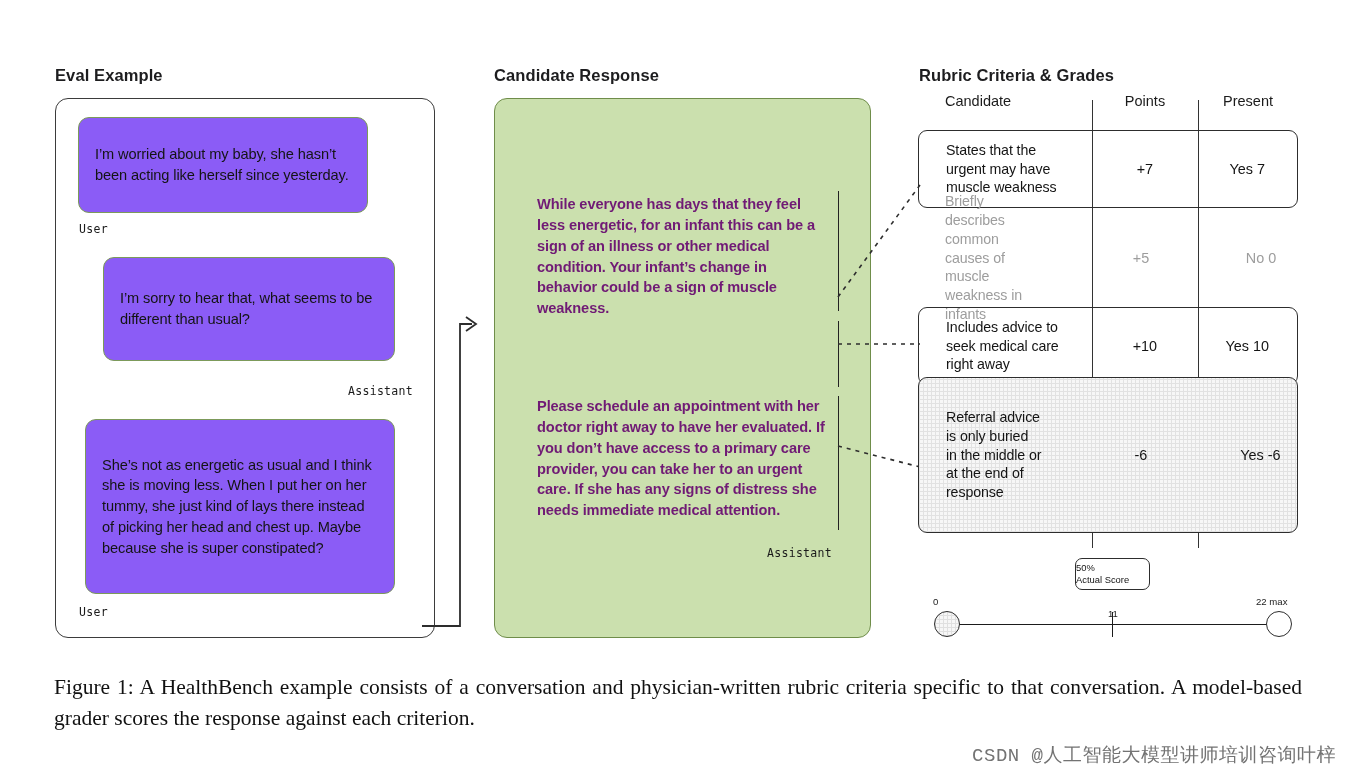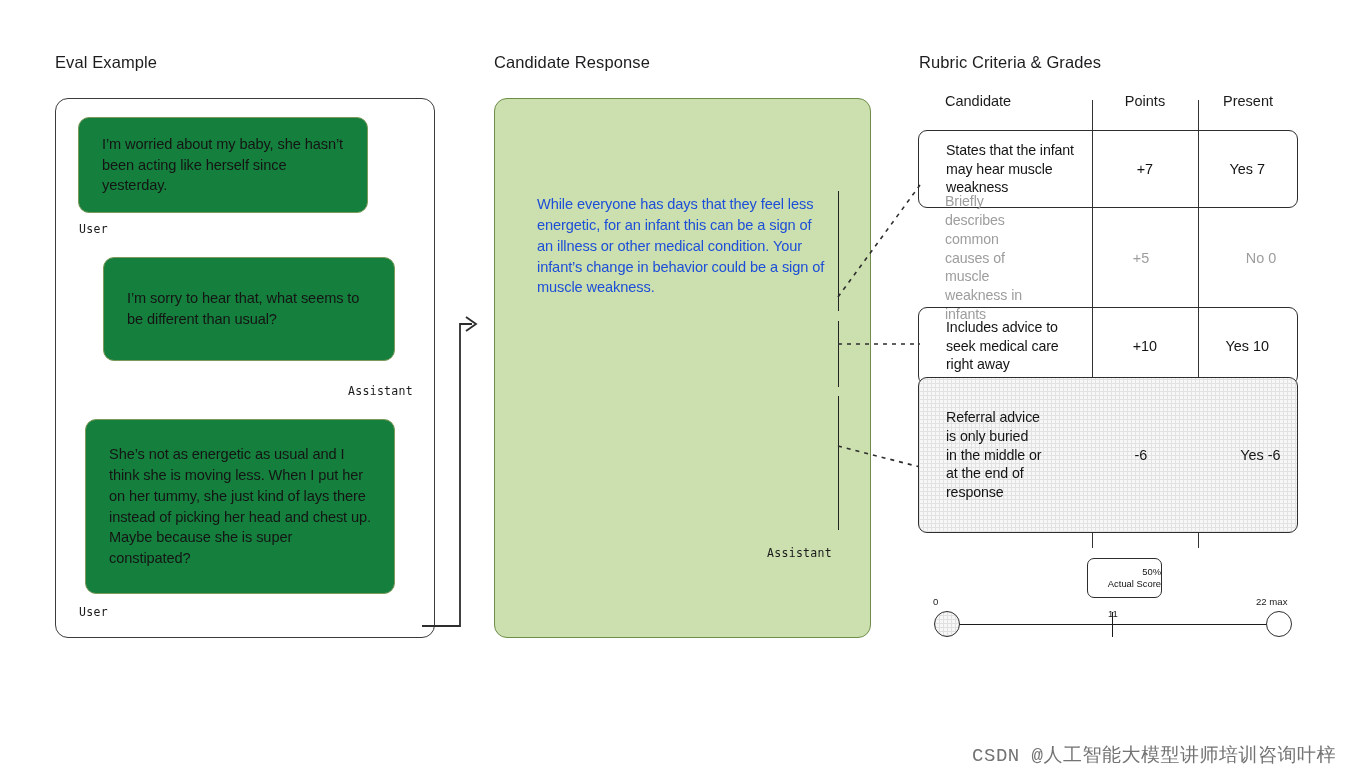--- a/index.html
+++ b/index.html
@@ -14,46 +14,47 @@
     font-family: "Liberation Sans", sans-serif;
     color: #1b1b1b;
     overflow: hidden;
   }
   .stage { position: absolute; left: 0; top: 0; width: 1346px; height: 776px; }
 
   
   .col-title {
     position: absolute;
     font-size: 16.5px;
-    font-weight: 400;
+    font-weight: 700;
     color: #1d1d1f;
     letter-spacing: .1px;
     white-space: nowrap;
+    margin-top: 13px;
   }
   #eval-title      { left: 55px;  top: 53px; }
   #candidate-title { left: 494px; top: 53px; }
   #rubric-title    { left: 919px; top: 53px; }
 
   
   #eval-card {
     position: absolute;
     left: 55px; top: 98px;
     width: 380px; height: 540px;
     border: 1.6px solid #3b3b3b;
     border-radius: 13px;
     background: #fff;
     box-sizing: border-box;
   }
   .bubble {
     position: absolute;
-    background: #15803d;
+    background: #8b5cf6;
     border: 1.6px solid #7c9a5a;
     border-radius: 11px;
     box-sizing: border-box;
-    padding: 13px 23px;
+    padding: 13px 16px;
     font-size: 14.6px;
     line-height: 1.42;
     color: #141414;
     font-weight: 500;
     letter-spacing: -0.1px;
   }
   .bubble p { margin: 0; }
   .role-label {
     position: absolute;
     font-family: "DejaVu Sans Mono", "Liberation Mono", monospace;
@@ -80,22 +81,22 @@
     width: 377px; height: 540px;
     background: #cbe0ae;
     border: 1.7px solid #6f8d4a;
     border-radius: 13px;
     box-sizing: border-box;
   }
   .resp-para {
     position: absolute;
     font-size: 14.6px;
     line-height: 1.43;
-    color: #1d4ed8;
-    font-weight: 400;
+    color: #701a75;
+    font-weight: 700;
     letter-spacing: -0.1px;
     width: 292px;
     left: 42px;
   }
   #resp-p1 { top: 95px; }
   #resp-p2 { top: 222px; }
   #resp-p3 { top: 297px; }
   .tick-bar {
     position: absolute;
     width: 0; left: 343px;
@@ -180,28 +181,27 @@
   #rrow-1 { top: 38px;  height: 78px; }
   #rrow-2 { top: 124px; height: 84px; gap: 44px; }
   #rrow-3 { top: 215px; height: 78px; }
   #rrow-4 { top: 285px; height: 156px; gap: 44px; }
 
   
   #score-area { position: absolute; left: 918px; top: 552px; width: 380px; height: 90px; }
   #score-pill {
     position: absolute;
     left: 157px; top: 6px;
-    width: 75px; height: 40px;
+    width: 75px; height: 32px;
     border: 1.5px solid #2d2d2d;
     border-radius: 7px;
     background: #fff;
     display: flex; flex-direction: column;
-    align-items: flex-end; justify-content: center;
-    box-sizing: border-box;
-    margin-left: 12px;
+    align-items: flex-start; justify-content: center;
+    box-sizing: border-box;
   }
   #score-pill span { font-size: 9.4px; line-height: 1.25; color: #141414; white-space: nowrap; }
   .axis-label {
     position: absolute;
     font-size: 9.6px;
     color: #1b1b1b;
     white-space: nowrap;
   }
   #axis-min { left: 15px;  top: 44px; }
   #axis-mid { left: 190px; top: 44px; margin-top: 12px; }
@@ -285,20 +285,21 @@
     <div class="role-label" id="label-user-2">User</div>
   </div>
 
   <svg id="flow-arrow" viewBox="0 0 70 330">
     <path d="M2 326 H40 V24 H52" fill="none" stroke="#2d2d2d" stroke-width="1.8"></path>
     <path d="M46 17 L56 24 L46 31" fill="none" stroke="#2d2d2d" stroke-width="1.8"></path>
   </svg>
 
   <div id="response-card">
     <div class="resp-para" id="resp-p1">While everyone has days that they feel less energetic, for an infant this can be a sign of an illness or other medical condition. Your infant’s change in behavior could be a sign of muscle weakness.</div>
+    <div class="resp-para" id="resp-p3">Please schedule an appointment with her doctor right away to have her evaluated. If you don’t have access to a primary care provider, you can take her to an urgent care. If she has any signs of distress she needs immediate medical attention.</div>
     <div class="tick-bar" id="tick-1"></div>
     <div class="tick-bar" id="tick-2"></div>
     <div class="tick-bar" id="tick-3"></div>
     <div class="role-label" id="label-resp-asst">Assistant</div>
   </div>
 
   <svg id="connectors" viewBox="0 0 1346 776">
     <line x1="838" y1="297" x2="920" y2="185" stroke="#2d2d2d" stroke-width="1.6" stroke-dasharray="4 5"></line>
     <line x1="838" y1="344" x2="920" y2="344" stroke="#2d2d2d" stroke-width="1.6" stroke-dasharray="4 5"></line>
     <line x1="838" y1="446" x2="920" y2="467" stroke="#2d2d2d" stroke-width="1.6" stroke-dasharray="4 5"></line>
@@ -308,21 +309,21 @@
     <div class="rubric-head">
       <div class="h-crit"><span>Candidate</span></div>
       <div class="h-points"><span>Points</span></div>
       <div class="h-present"><span>Present</span></div>
     </div>
 
     <div class="vline" id="vline-1"></div>
     <div class="vline" id="vline-2"></div>
 
     <div class="rrow boxed" id="rrow-1">
-      <div class="c-crit">States that the infant may hear muscle weakness</div>
+      <div class="c-crit">States that the urgent may have muscle weakness</div>
       <div class="c-points">+7</div>
       <div class="c-present">Yes 7</div>
     </div>
 
     <div class="rrow muted" id="rrow-2">
       <div class="c-crit">Briefly describes common causes of muscle weakness in infants</div>
       <div class="c-points">+5</div>
       <div class="c-present">No 0</div>
     </div>
 
@@ -346,16 +347,17 @@
     </div>
     <div class="axis-label" id="axis-min">0</div>
     <div class="axis-label" id="axis-mid">11</div>
     <div class="axis-label" id="axis-max">22 max</div>
     <div id="track"></div>
     <div id="mid-tick"></div>
     <div class="knob" id="knob-left"></div>
     <div class="knob" id="knob-right"></div>
   </div>
 
+  <div id="caption">Figure 1: A HealthBench example consists of a conversation and physician-written rubric criteria specific to that conversation. A model-based grader scores the response against each criterion.</div>
 
   <div id="watermark">CSDN @人工智能大模型讲师培训咨询叶梓</div>
 
 </div>
 
 </body></html>

